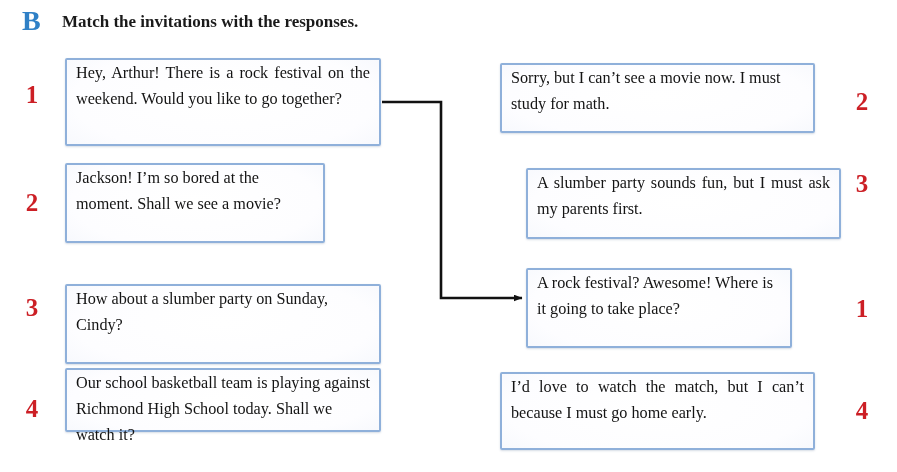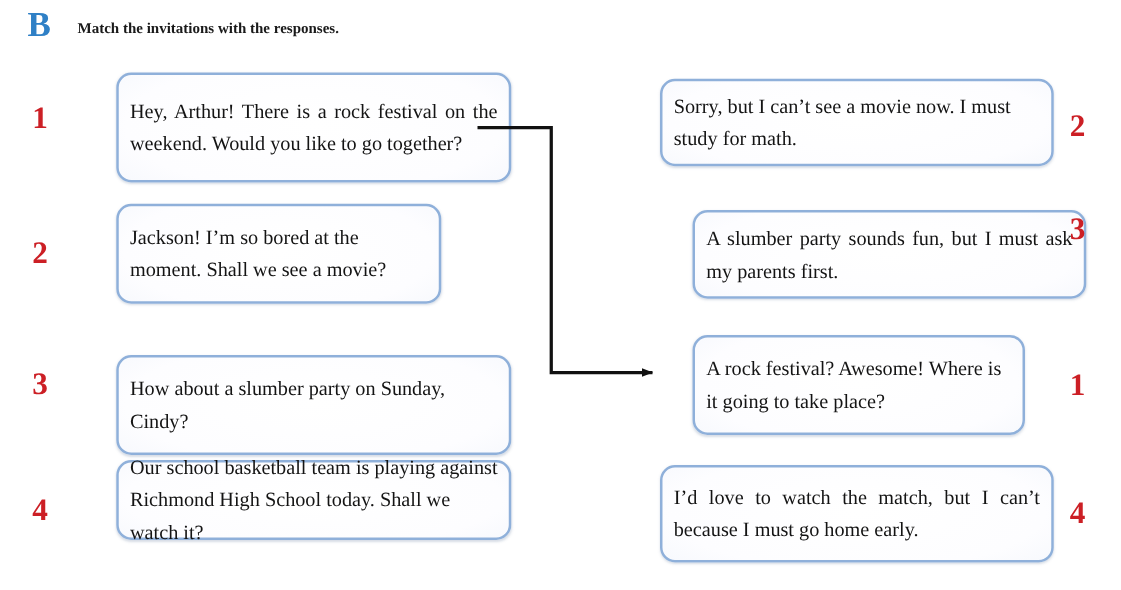--- a/index.html
+++ b/index.html
@@ -34,38 +34,36 @@
     line-height: 30px;
     color: #2f80c6;
     letter-spacing: 0px;
   }
   #instruction {
     position: absolute;
     left: 62px;
     top: 12px;
     font-family: "Liberation Serif", "DejaVu Serif", serif;
     font-weight: bold;
-    font-size: 12px;
+    font-size: 17px;
     line-height: 20px;
     color: #1a1a1a;
     white-space: nowrap;
   }
 
   
   .card {
     position: absolute;
     box-sizing: border-box;
     border: 2px solid #8fb0da;
-    border-radius: 12px;
+    border-radius: 2px;
     background:
       radial-gradient(115% 150% at 50% 48%, #ffffff 0%, #fdfdff 42%, #eef2fa 78%, #e2e9f6 100%);
     box-shadow: 0 1px 2px rgba(120,140,170,0.30), inset 0 0 1px #ffffff;
     display: flex;
-    align-items: center;
-    margin-left: 28px;
   }
   .card-text {
     display: block;
     width: 100%;
     box-sizing: border-box;
     padding: 0 9px;
     font-family: "Liberation Serif", "DejaVu Serif", serif;
     font-size: 16.2px;
     line-height: 26px;
     color: #141414;

